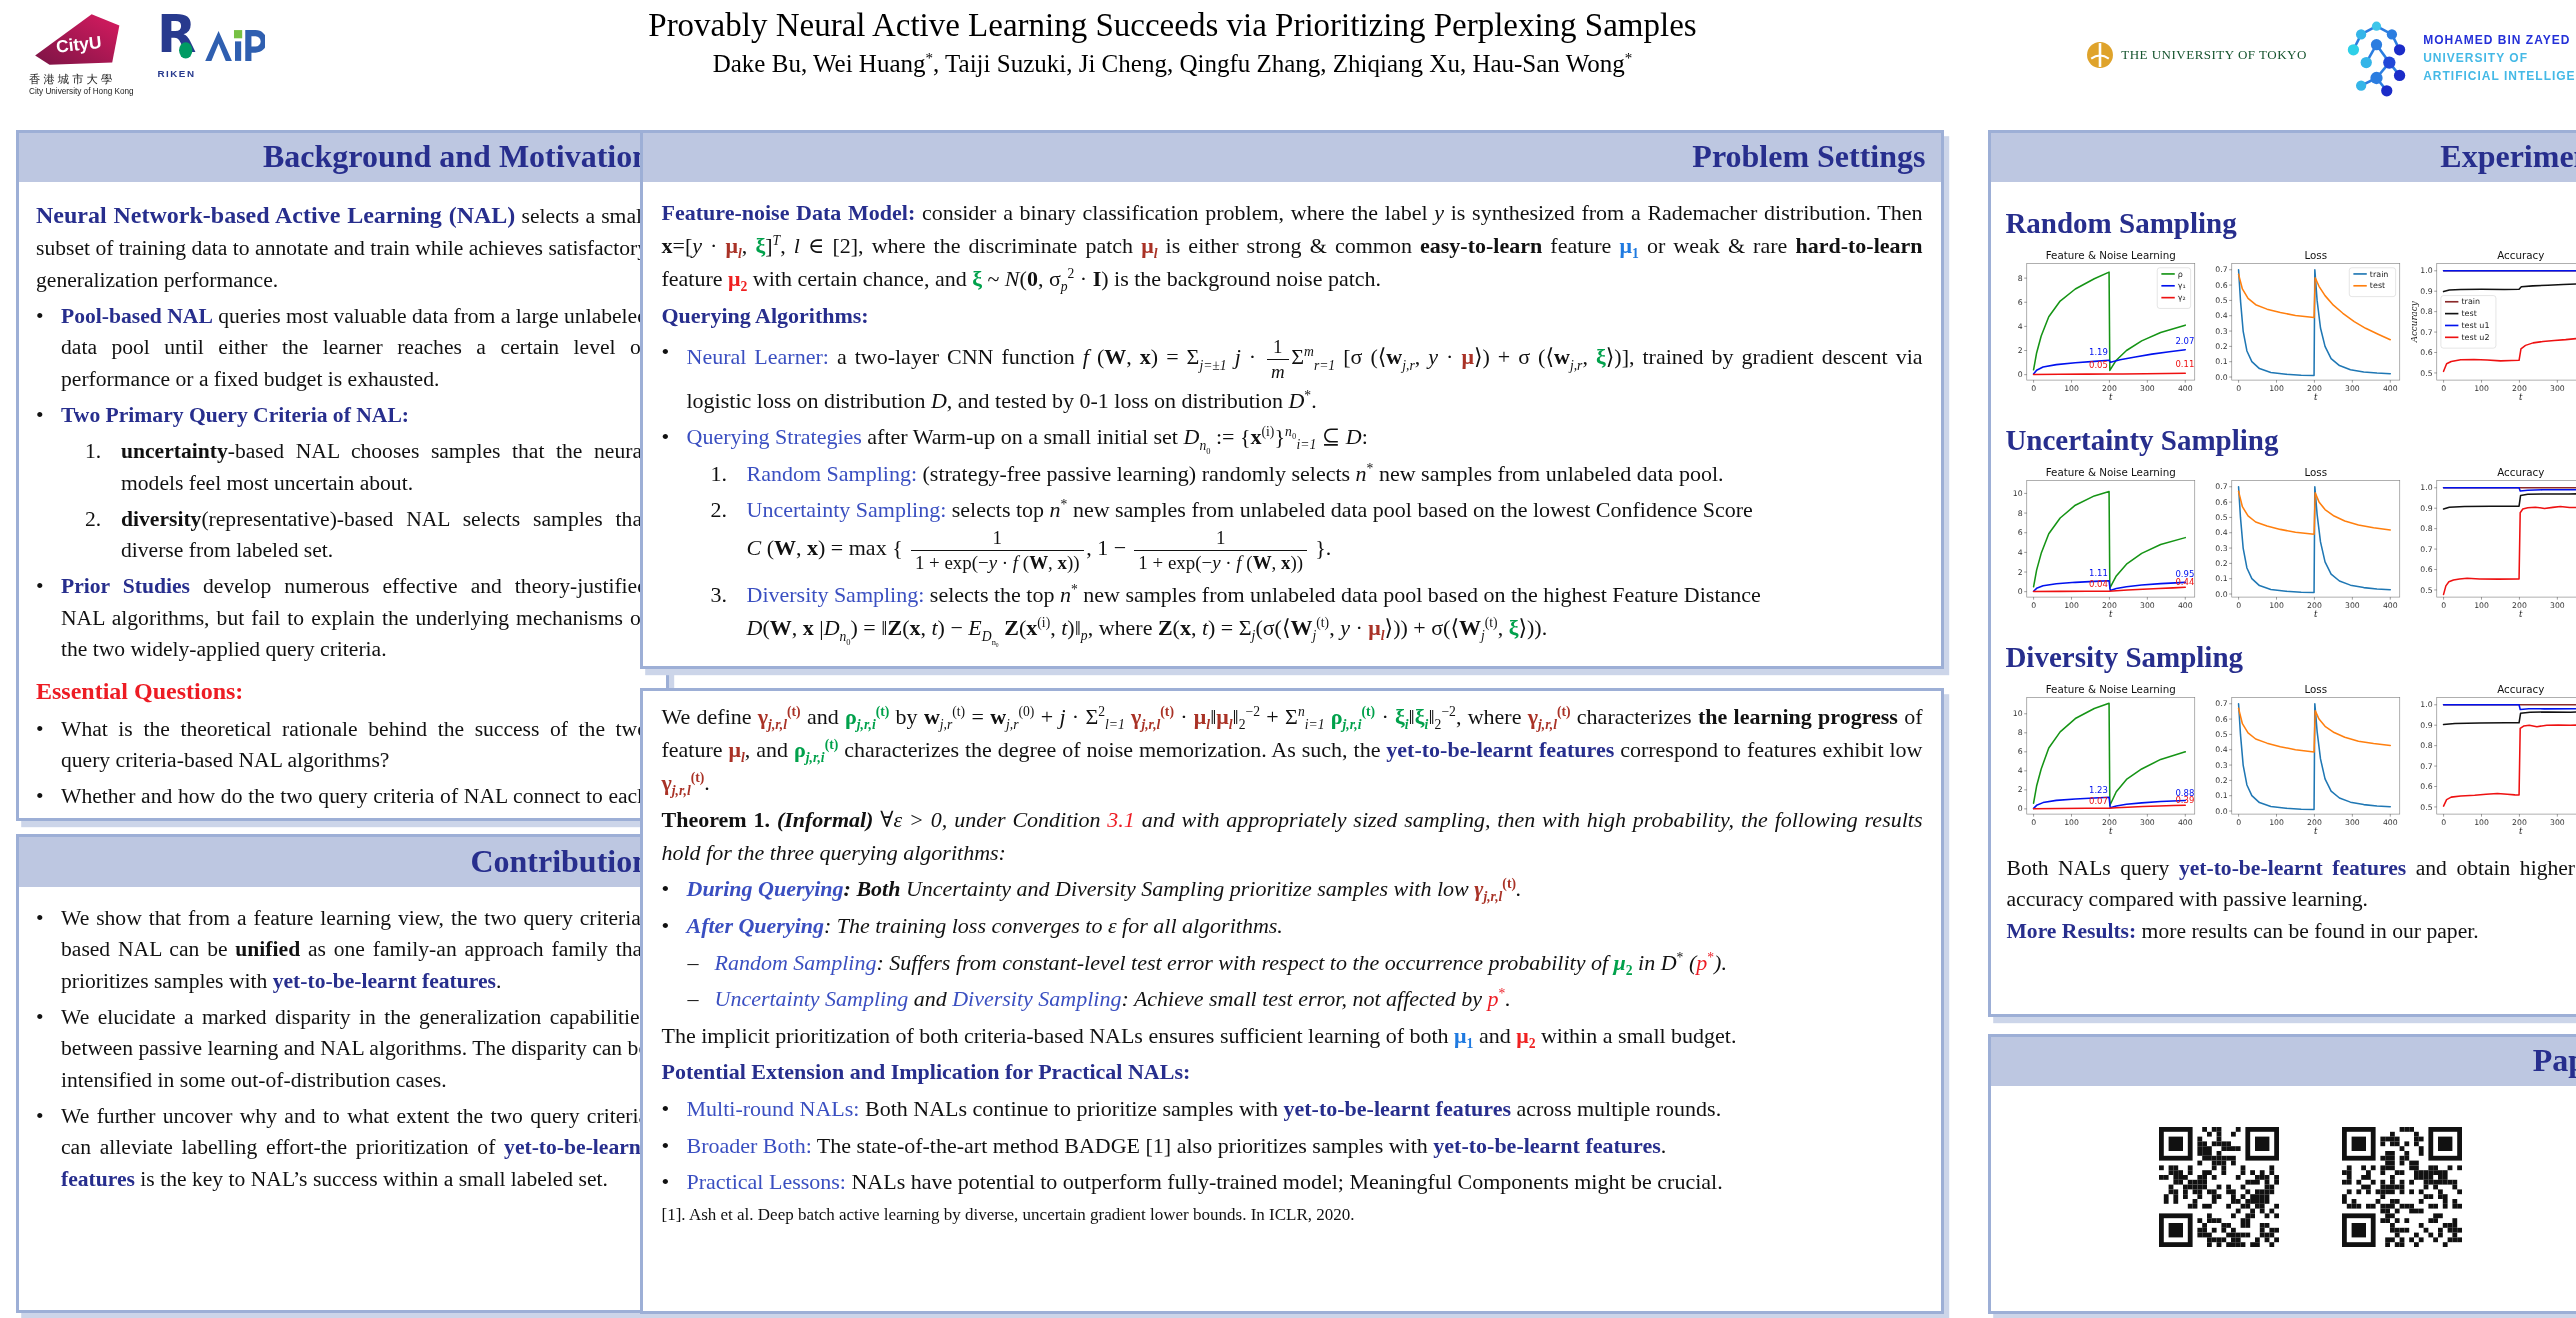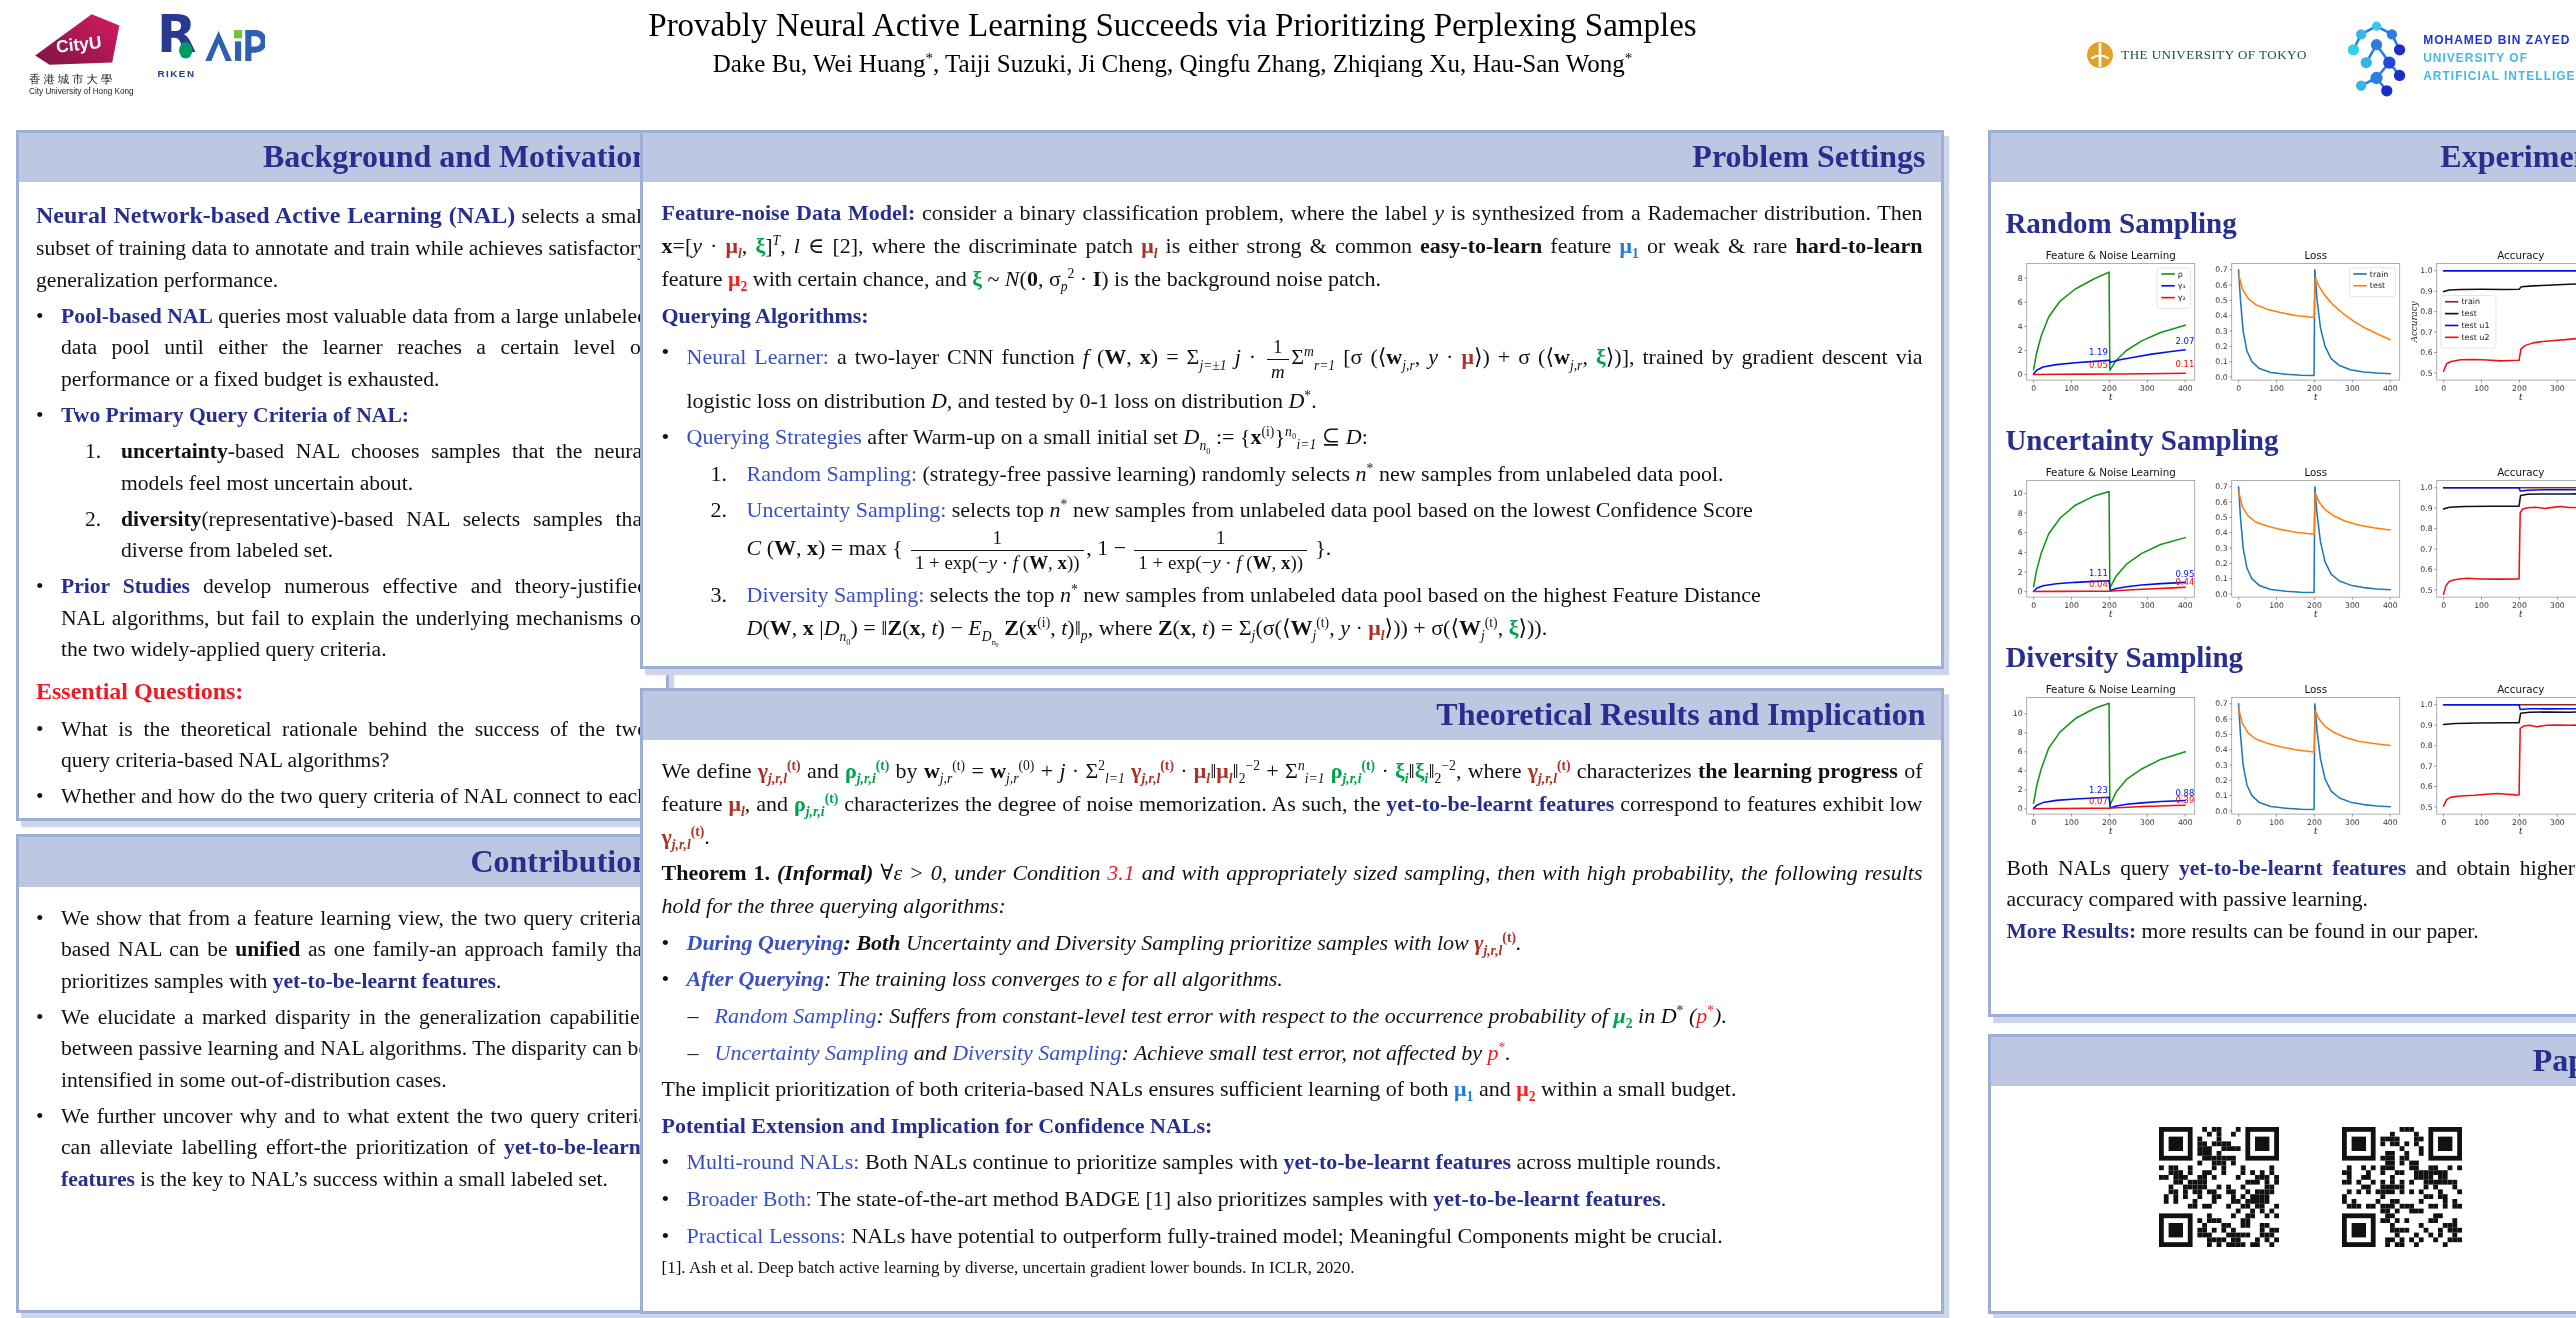--- a/index.html
+++ b/index.html
@@ -248,44 +248,41 @@
                 <span class="fd"><span>1 + exp(−</span><span class="i">y</span><span> · </span><span class="i">f</span><span> (</span><span class="b">W</span><span>, </span><span class="b">x</span><span>))</span></span>
               </span><span> }.</span></span>
           </div>
           <div class="blk num">
             <span class="mk">3.</span>
             <span class="tx"><span class="royal">Diversity Sampling:</span><span> selects the top </span><span class="i">n</span><sup><span>*</span></sup><span> new samples from unlabeled data pool based on the highest Feature Distance </span><br><span class="i">D</span><span>(</span><span class="b">W</span><span>, </span><span class="b">x</span><span> |</span><span class="i">D</span><sub><span class="i">n</span><sub><span>0</span></sub></sub><span>) = ‖</span><span class="b">Z</span><span>(</span><span class="b">x</span><span>, </span><span class="i">t</span><span>) − </span><span class="i">E</span><sub><span class="i">D</span><sub><span>n₀</span></sub></sub><span> </span><span class="b">Z</span><span>(</span><span class="b">x</span><sup><span>(i)</span></sup><span>, </span><span class="i">t</span><span>)‖</span><sub><span class="i">p</span></sub><span>, where </span><span class="b">Z</span><span>(</span><span class="b">x</span><span>, </span><span class="i">t</span><span>) = Σ</span><sub><span class="i">j</span></sub><span>(σ(⟨</span><span class="b">W</span><sub><span class="i">j</span></sub><sup><span>(t)</span></sup><span>, </span><span class="i">y</span><span> · </span><span class="cr">μ</span><sub><span class="cr i">l</span></sub><span>⟩)) + σ(⟨</span><span class="b">W</span><sub><span class="i">j</span></sub><sup><span>(t)</span></sup><span>, </span><span class="gr">ξ</span><span>⟩)).</span></span>
           </div>
         </div>
     </section>
     <section class="box" style="height:626px;margin-top:18.5px">
-      <div class="band">
-        <h2>Theoretical Results and Implication</h2>
-      </div>
       <div class="bc">
           <div class="blk p"><span>We define </span><span class="cr">γ</span><sub><span class="cr i">j,r,l</span></sub><sup><span class="cr">(t)</span></sup><span> and </span><span class="gr">ρ</span><sub><span class="gr i">j,r,i</span></sub><sup><span class="gr">(t)</span></sup><span> by </span><span class="b">w</span><sub><span class="i">j,r</span></sub><sup><span>(t)</span></sup><span> = </span><span class="b">w</span><sub><span class="i">j,r</span></sub><sup><span>(0)</span></sup><span> + </span><span class="i">j</span><span> · Σ</span><sup><span>2</span></sup><sub><span class="i">l=1</span></sub><span> </span><span class="cr">γ</span><sub><span class="cr i">j,r,l</span></sub><sup><span class="cr">(t)</span></sup><span> · </span><span class="cr">μ</span><sub><span class="cr i">l</span></sub><span>‖</span><span class="cr">μ</span><sub><span class="cr i">l</span></sub><span>‖</span><sub><span>2</span></sub><sup><span>−2</span></sup><span> + Σ</span><sup><span class="i">n</span></sup><sub><span class="i">i=1</span></sub><span> </span><span class="gr">ρ</span><sub><span class="gr i">j,r,i</span></sub><sup><span class="gr">(t)</span></sup><span> · </span><span class="gr">ξ</span><sub><span class="gr i">i</span></sub><span>‖</span><span class="gr">ξ</span><sub><span class="gr i">i</span></sub><span>‖</span><sub><span>2</span></sub><sup><span>−2</span></sup><span>, where </span><span class="cr">γ</span><sub><span class="cr i">j,r,l</span></sub><sup><span class="cr">(t)</span></sup><span> characterizes </span><span class="b">the learning progress</span><span> of feature </span><span class="cr">μ</span><sub><span class="cr i">l</span></sub><span>, and </span><span class="gr">ρ</span><sub><span class="gr i">j,r,i</span></sub><sup><span class="gr">(t)</span></sup><span> characterizes the degree of noise memorization.  As such, the </span><span class="nb">yet-to-be-learnt features</span><span> correspond to features exhibit low </span><span class="cr">γ</span><sub><span class="cr i">j,r,l</span></sub><sup><span class="cr">(t)</span></sup><span>.</span></div>
           <div class="blk p"><span class="b">Theorem 1.  </span><span class="bi">(Informal)</span><span class="i"> ∀ε &gt; 0, </span><span class="i">under Condition </span><span class="red i">3.1</span><span class="i"> and with appropriately sized sampling, then with high probability, the following results hold for the three querying algorithms:</span></div>
           <div class="blk bullet">
             <span class="mk">•</span>
             <span class="tx"><span class="royal bi">During Querying</span><span class="bi">: </span><span class="bi">Both</span><span class="i"> Uncertainty and Diversity Sampling prioritize samples with low </span><span class="cr i">γ</span><sub><span class="cr i">j,r,l</span></sub><sup><span class="cr">(t)</span></sup><span class="i">.</span></span>
           </div>
           <div class="blk bullet">
             <span class="mk">•</span>
             <span class="tx"><span class="royal bi">After Querying</span><span class="i">: The training loss converges to ε for all algorithms.</span></span>
           </div>
           <div class="blk dash">
             <span class="mk">–</span>
             <span class="tx"><span class="royal i">Random Sampling</span><span class="i">: Suffers from constant-level test error with respect to the occurrence probability of </span><span class="gr i">μ</span><sub><span class="gr">2</span></sub><span class="i"> in </span><span class="i">D</span><sup><span>*</span></sup><span class="i"> (</span><span class="red i">p</span><sup><span class="red">*</span></sup><span class="i">).</span></span>
           </div>
           <div class="blk dash">
             <span class="mk">–</span>
             <span class="tx"><span class="royal i">Uncertainty Sampling</span><span class="i"> and </span><span class="royal i">Diversity Sampling</span><span class="i">: Achieve small test error, not affected by </span><span class="red i">p</span><sup><span class="red">*</span></sup><span class="i">.</span></span>
           </div>
           <div class="blk p"><span>The implicit prioritization of both criteria-based NALs ensures sufficient learning of both </span><span class="m1">μ</span><sub><span class="m1">1</span></sub><span> and </span><span class="m2">μ</span><sub><span class="m2">2</span></sub><span> within a small budget.</span></div>
-          <div class="blk h"><span class="nb">Potential Extension and Implication for Confidence NALs:</span></div>
+          <div class="blk h"><span class="nb">Potential Extension and Implication for Practical NALs:</span></div>
           <div class="blk bullet">
             <span class="mk">•</span>
             <span class="tx"><span class="royal">Multi-round NALs:</span><span> Both NALs continue to prioritize samples with </span><span class="nb">yet-to-be-learnt features</span><span> across multiple rounds.</span></span>
           </div>
           <div class="blk bullet">
             <span class="mk">•</span>
             <span class="tx"><span class="royal">Broader Both:</span><span> The state-of-the-art method BADGE [1] also prioritizes samples with </span><span class="nb">yet-to-be-learnt features</span><span>.</span></span>
           </div>
           <div class="blk bullet">
             <span class="mk">•</span>

